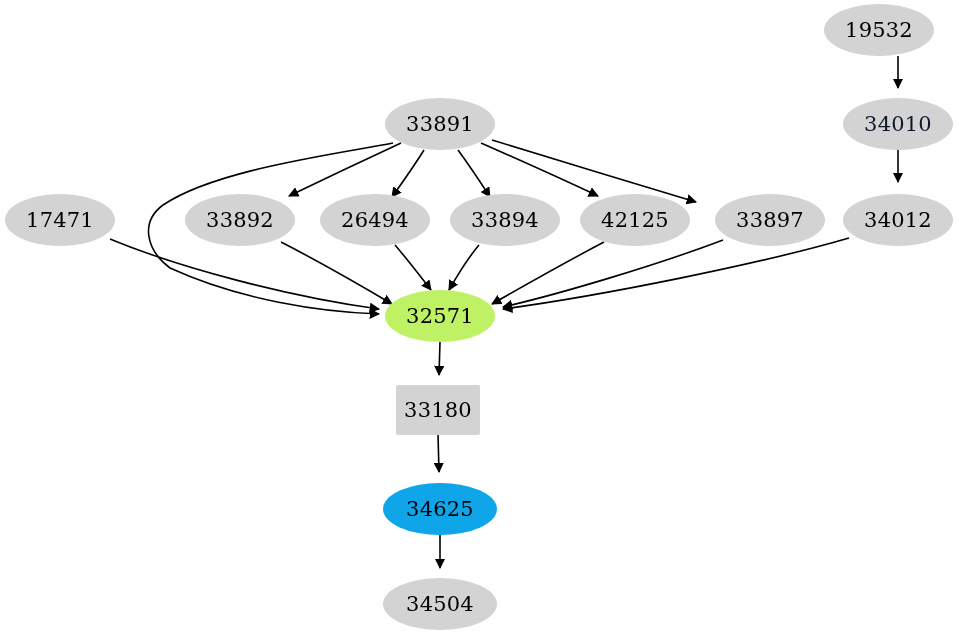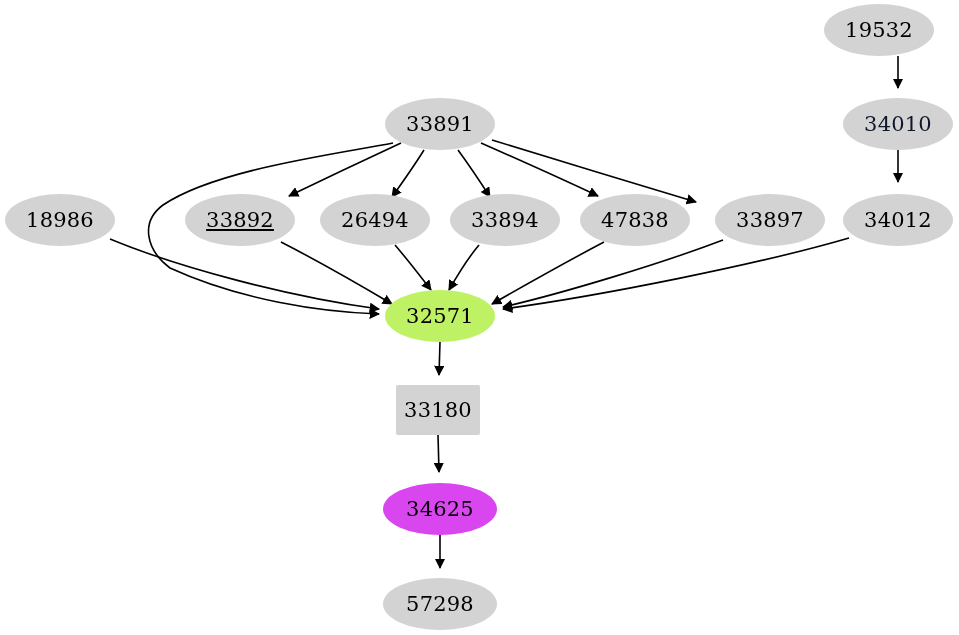--- a/index.html
+++ b/index.html
@@ -78,53 +78,53 @@
         <path d="M 438,435 L 439,472" fill="none" stroke="#000000" stroke-width="1.6" marker-end="url(#arrow)"></path>
         <path d="M 440,535 L 440,568" fill="none" stroke="#000000" stroke-width="1.6" marker-end="url(#arrow)"></path>
       </g>
   </svg>
 
   <div id="nodes-group">
       <div class="node ellipse" style="left: 385px; top: 98px; width: 110px; height: 52px; background: rgb(211, 211, 211); color: rgb(0, 0, 0);">
         <span class="node-label">33891</span>
       </div>
       <div class="node ellipse" style="left: 5px; top: 194px; width: 110px; height: 52px; background: rgb(211, 211, 211); color: rgb(0, 0, 0);">
-        <span class="node-label">18986</span>
+        <span class="node-label">17471</span>
       </div>
-      <div class="node ellipse" style="left: 185px; top: 194px; width: 110px; height: 52px; background: rgb(211, 211, 211); color: rgb(0, 0, 0); text-decoration: underline;">
+      <div class="node ellipse" style="left: 185px; top: 194px; width: 110px; height: 52px; background: rgb(211, 211, 211); color: rgb(0, 0, 0);">
         <span class="node-label">33892</span>
       </div>
       <div class="node ellipse" style="left: 320px; top: 194px; width: 110px; height: 52px; background: rgb(211, 211, 211); color: rgb(0, 0, 0);">
         <span class="node-label">26494</span>
       </div>
       <div class="node ellipse" style="left: 450px; top: 194px; width: 110px; height: 52px; background: rgb(211, 211, 211); color: rgb(0, 0, 0);">
         <span class="node-label">33894</span>
       </div>
       <div class="node ellipse" style="left: 580px; top: 194px; width: 110px; height: 52px; background: rgb(211, 211, 211); color: rgb(0, 0, 0);">
-        <span class="node-label">47838</span>
+        <span class="node-label">42125</span>
       </div>
       <div class="node ellipse" style="left: 715px; top: 194px; width: 110px; height: 52px; background: rgb(211, 211, 211); color: rgb(0, 0, 0);">
         <span class="node-label">33897</span>
       </div>
       <div class="node ellipse" style="left: 824px; top: 4px; width: 110px; height: 52px; background: rgb(211, 211, 211); color: rgb(0, 0, 0);">
         <span class="node-label">19532</span>
       </div>
       <div class="node ellipse" style="left: 843px; top: 98px; width: 110px; height: 52px; background: rgb(211, 211, 211); color: #0f172a;">
         <span class="node-label">34010</span>
       </div>
       <div class="node ellipse" style="left: 843px; top: 194px; width: 110px; height: 52px; background: rgb(211, 211, 211); color: rgb(0, 0, 0);">
         <span class="node-label">34012</span>
       </div>
       <div class="node ellipse" style="left: 385px; top: 290px; width: 110px; height: 52px; background: #bef264; color: rgb(0, 0, 0);">
         <span class="node-label">32571</span>
       </div>
       <div class="node box" style="left: 396px; top: 385px; width: 84px; height: 50px; background: rgb(211, 211, 211); color: rgb(0, 0, 0);">
         <span class="node-label">33180</span>
       </div>
-      <div class="node ellipse" style="left: 383px; top: 483px; width: 114px; height: 52px; background: #d946ef; color: rgb(0, 0, 0);">
+      <div class="node ellipse" style="left: 383px; top: 483px; width: 114px; height: 52px; background: #0ea5e9; color: rgb(0, 0, 0);">
         <span class="node-label">34625</span>
       </div>
       <div class="node ellipse" style="left: 383px; top: 578px; width: 114px; height: 52px; background: rgb(211, 211, 211); color: rgb(0, 0, 0);">
-        <span class="node-label">57298</span>
+        <span class="node-label">34504</span>
       </div>
     </div>
 
 </div>
 
 </body></html>

